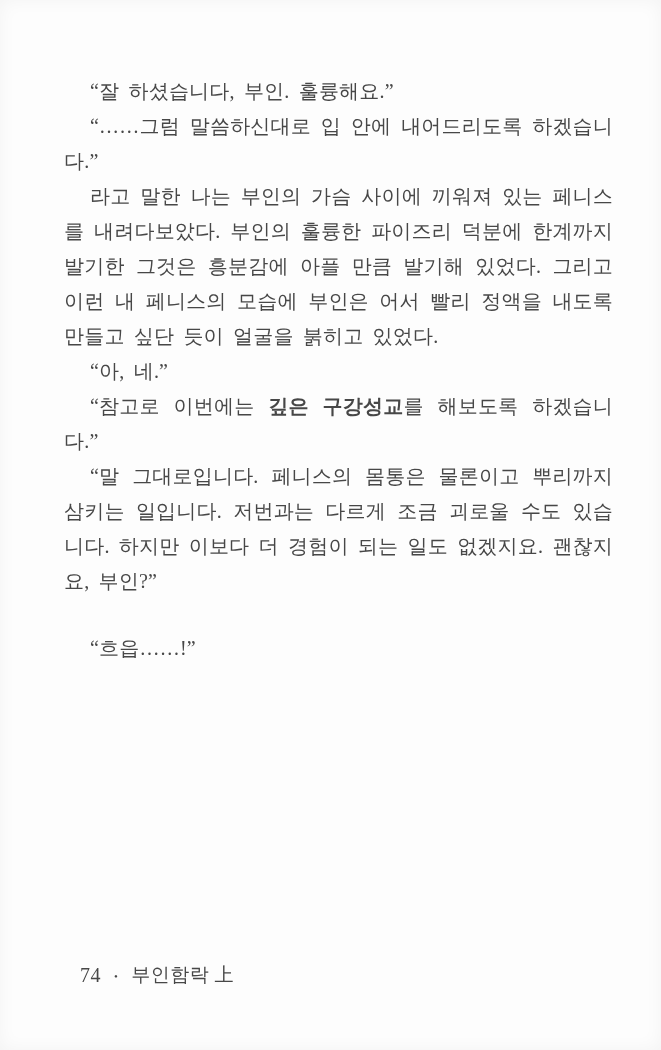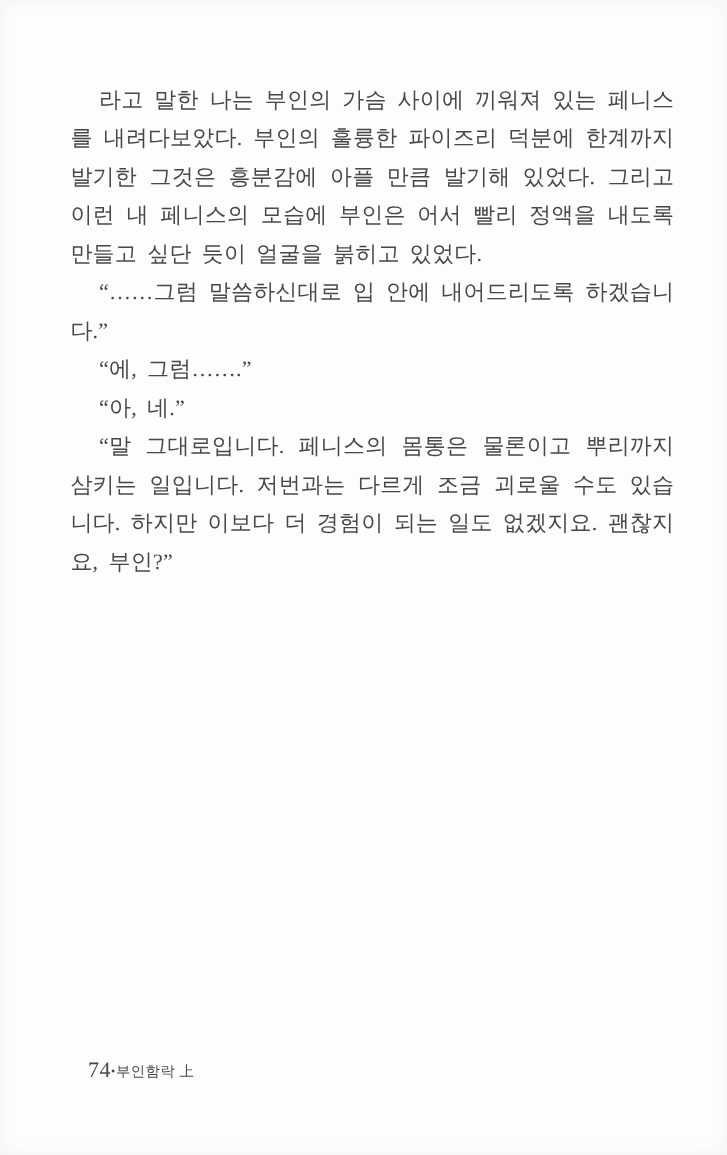--- a/index.html
+++ b/index.html
@@ -38,44 +38,49 @@
   }
   .emphasis {
     font-weight: bold;
   }
   .page-footer {
     position: absolute;
     left: 80px;
     top: 962px;
     display: flex;
     align-items: center;
+    gap: 13px;
     font-size: 20px;
     color: var(--text-color, #4b4b4b);
     letter-spacing: 0.5px;
   }
   .page-footer .bullet {
     font-size: 11px;
     line-height: 1;
     transform: translateY(1px);
   }
   .page-footer .book-title {
-    font-size: 13px;
+    font-size: 19px;
   }
 </style>
 </head>
 <body>
 
 <div class="page">
 
   <div class="text-block">
+    <p>“잘 하셨습니다, 부인. 훌륭해요.”</p>
+    <p>“……그럼 말씀하신대로 입 안에 내어드리도록 하겠습니다.”</p>
     <p>라고 말한 나는 부인의 가슴 사이에 끼워져 있는 페니스를 내려다보았다. 부인의 훌륭한 파이즈리 덕분에 한계까지 발기한 그것은 흥분감에 아플 만큼 발기해 있었다. 그리고 이런 내 페니스의 모습에 부인은 어서 빨리 정액을 내도록 만들고 싶단 듯이 얼굴을 붉히고 있었다.</p>
-    <p>“……그럼 말씀하신대로 입 안에 내어드리도록 하겠습니다.”</p>
-    <p>“에, 그럼…….”</p>
     <p>“아, 네.”</p>
+    <p>
+      <span>“참고로 이번에는 </span><span class="emphasis">깊은 구강성교</span><span>를 해보도록 하겠습니다.”</span>
+    </p>
     <p>“말 그대로입니다. 페니스의 몸통은 물론이고 뿌리까지 삼키는 일입니다. 저번과는 다르게 조금 괴로울 수도 있습니다. 하지만 이보다 더 경험이 되는 일도 없겠지요. 괜찮지요, 부인?”</p>
+    <p class="gap-before">“흐읍……!”</p>
   </div>
 
   <div class="page-footer">
     <span class="page-number">74</span>
     <span class="bullet">•</span>
     <span class="book-title">부인함락 上</span>
   </div>
 
 </div>
 

